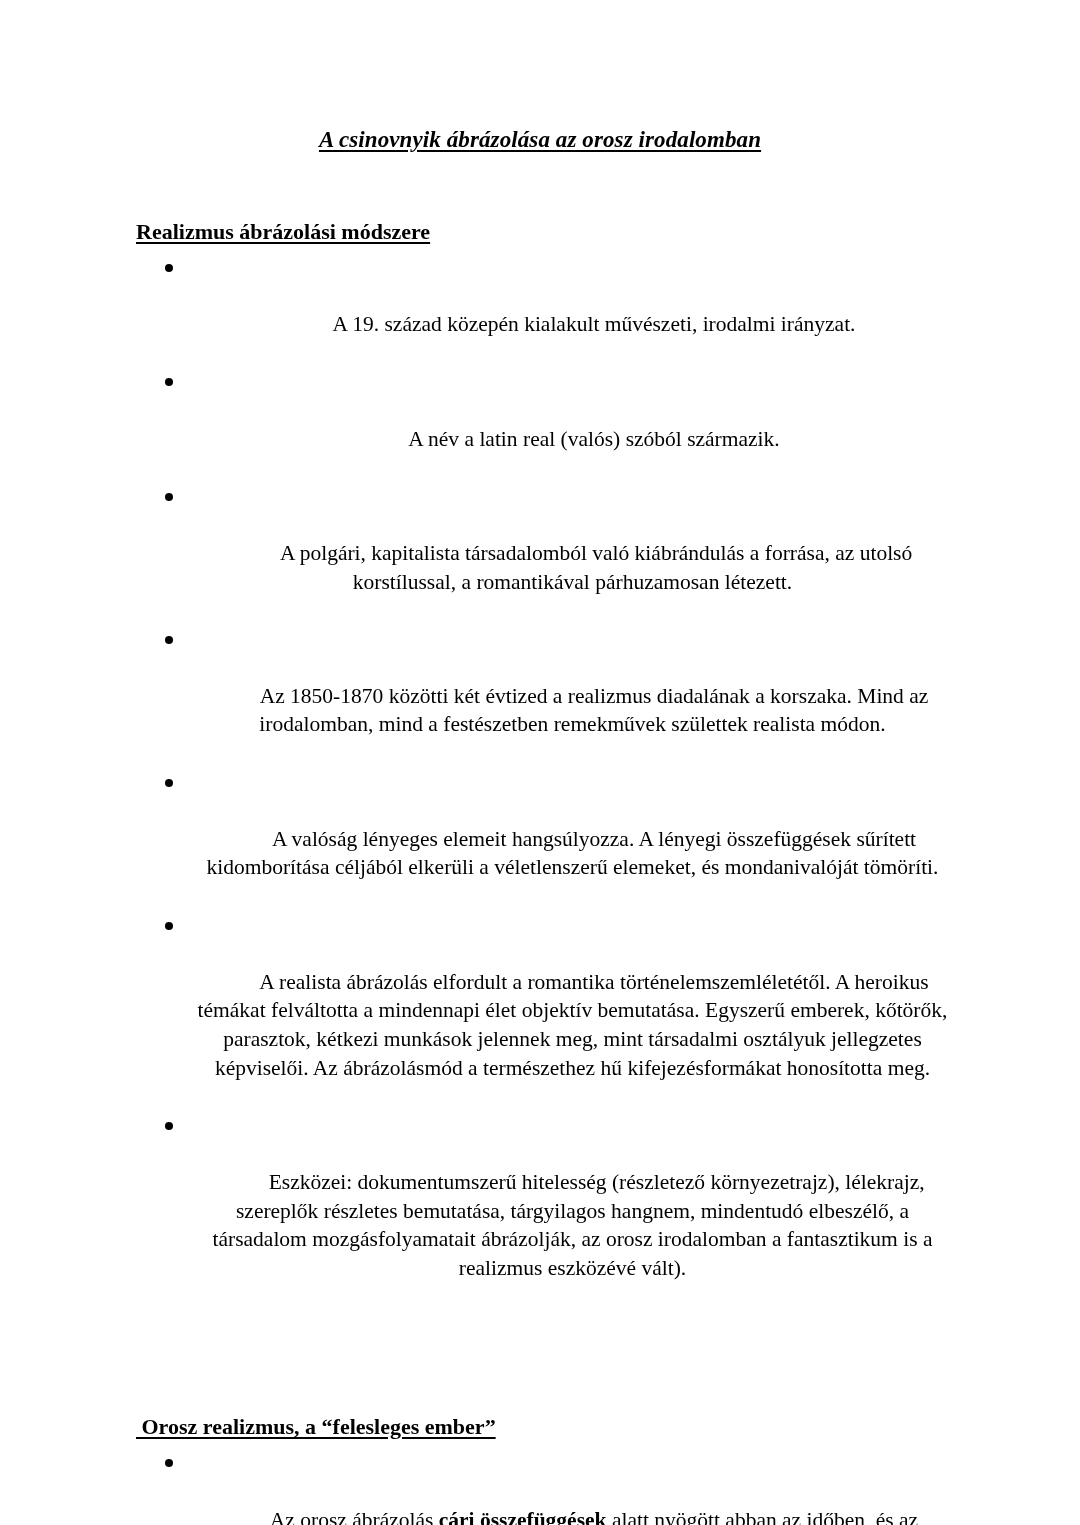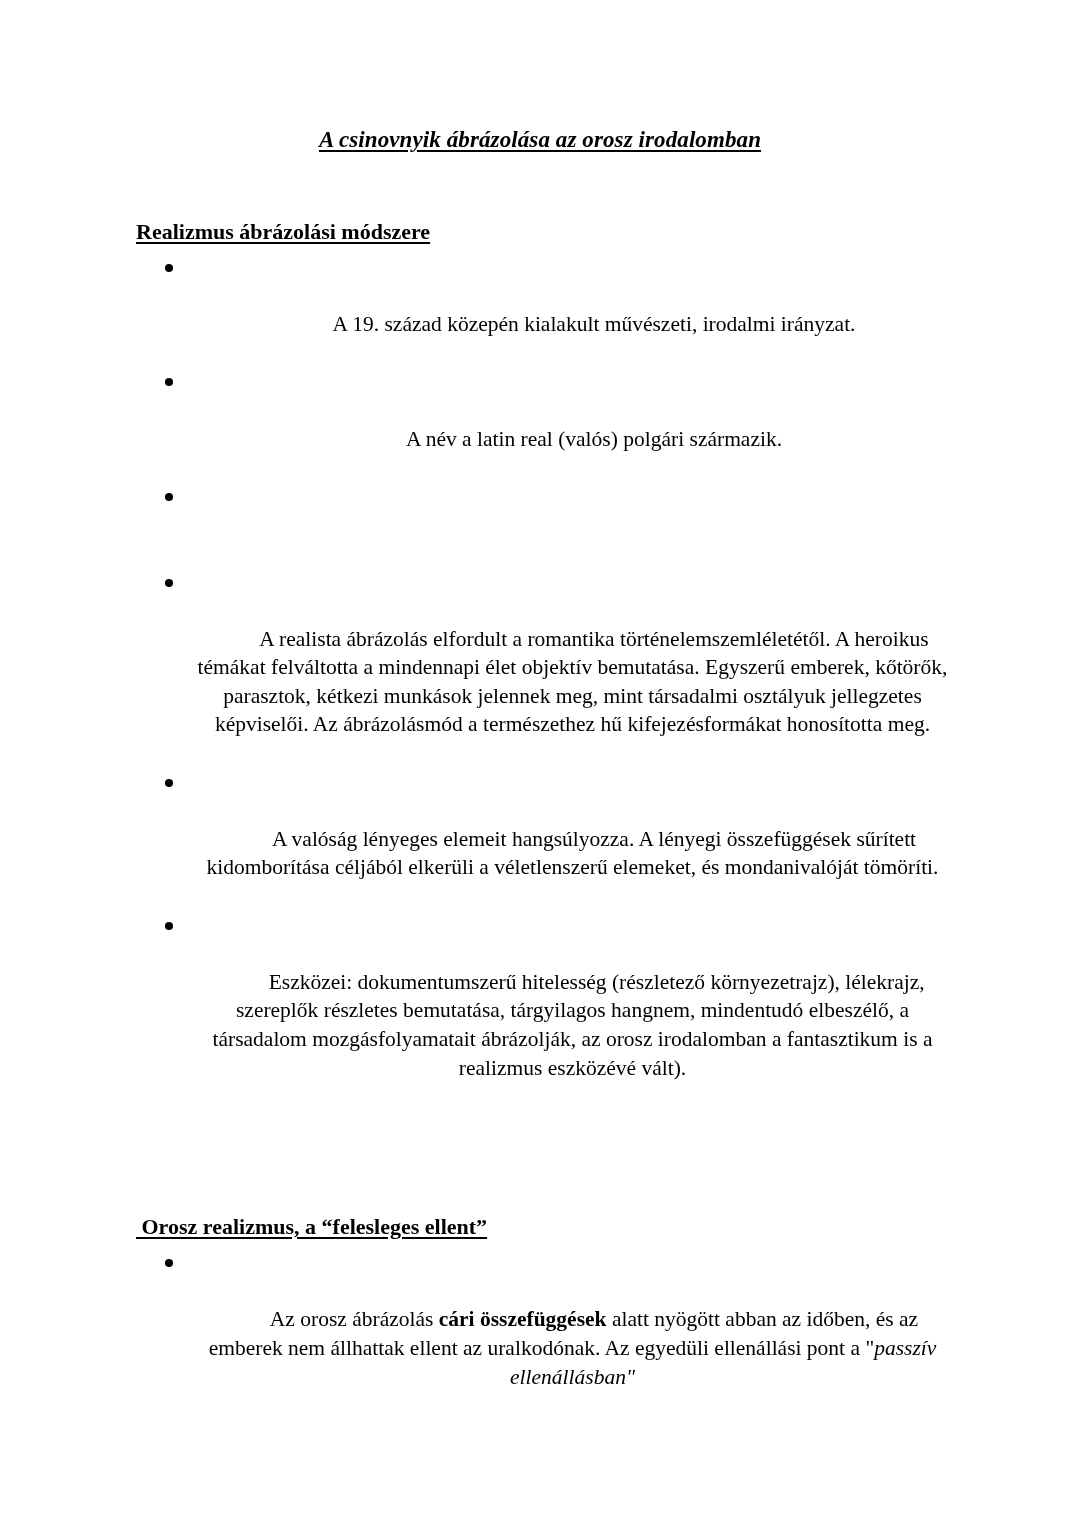--- a/index.html
+++ b/index.html
@@ -91,40 +91,45 @@
 
     <h2 class="section-heading h-realizmus">Realizmus ábrázolási módszere</h2>
 
     <ul class="bullets list-realizmus">
       <li>
         <span class="bullet-dot"></span>
         <span>A 19. század közepén kialakult művészeti, irodalmi irányzat.</span>
       </li>
       <li>
         <span class="bullet-dot"></span>
-        <span>A név a latin real (valós) polgári származik.</span>
+        <span>A név a latin real (valós) szóból származik.</span>
       </li>
       <li>
         <span class="bullet-dot"></span>
+        <span> A polgári, kapitalista társadalomból való kiábrándulás a forrása, az utolsó korstílussal, a romantikával párhuzamosan létezett.</span>
+      </li>
+      <li>
+        <span class="bullet-dot"></span>
+        <span>Az 1850-1870 közötti két évtized a realizmus diadalának a korszaka. Mind az irodalomban, mind a festészetben remekművek születtek realista módon.</span>
+      </li>
+      <li>
+        <span class="bullet-dot"></span>
+        <span>A valóság lényeges elemeit hangsúlyozza. A lényegi összefüggések sűrített kidomborítása céljából elkerüli a véletlenszerű elemeket, és mondanivalóját tömöríti.</span>
       </li>
       <li>
         <span class="bullet-dot"></span>
         <span>A realista ábrázolás elfordult a romantika történelemszemléletétől. A heroikus témákat felváltotta a mindennapi élet objektív bemutatása. Egyszerű emberek, kőtörők, parasztok, kétkezi munkások jelennek meg, mint társadalmi osztályuk jellegzetes képviselői. Az ábrázolásmód a természethez hű kifejezésformákat honosította meg.</span>
       </li>
       <li>
         <span class="bullet-dot"></span>
-        <span>A valóság lényeges elemeit hangsúlyozza. A lényegi összefüggések sűrített kidomborítása céljából elkerüli a véletlenszerű elemeket, és mondanivalóját tömöríti.</span>
-      </li>
-      <li>
-        <span class="bullet-dot"></span>
         <span> Eszközei: dokumentumszerű hitelesség (részletező környezetrajz), lélekrajz, szereplők részletes bemutatása, tárgyilagos hangnem, mindentudó elbeszélő, a társadalom mozgásfolyamatait ábrázolják, az orosz irodalomban a fantasztikum is a realizmus eszközévé vált).</span>
       </li>
     </ul>
 
-    <h2 class="section-heading h-orosz"> Orosz realizmus, a “felesleges ellent”</h2>
+    <h2 class="section-heading h-orosz"> Orosz realizmus, a “felesleges ember”</h2>
 
     <ul class="bullets list-orosz">
       <li>
         <span class="bullet-dot"></span>
         <span><span>Az orosz ábrázolás </span><b>cári összefüggések</b><span> alatt nyögött abban az időben, és az emberek nem állhattak ellent az uralkodónak. Az egyedüli ellenállási pont a "</span><i>passzív ellenállásban"</i></span>
       </li>
 
     </ul>
 
   </div>

